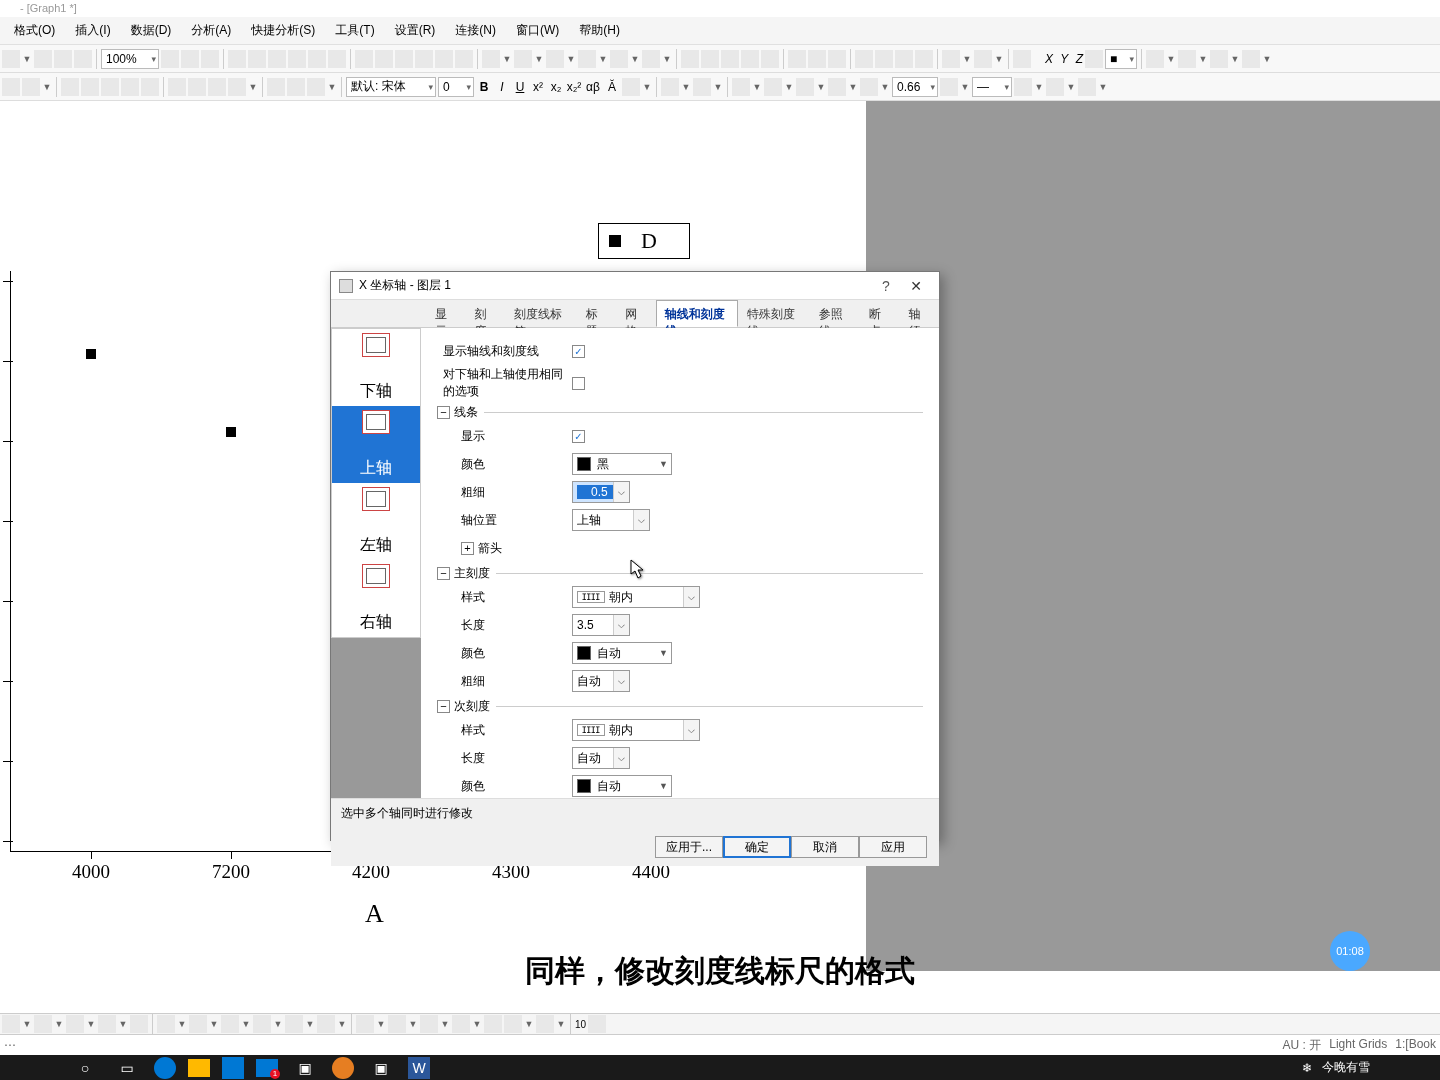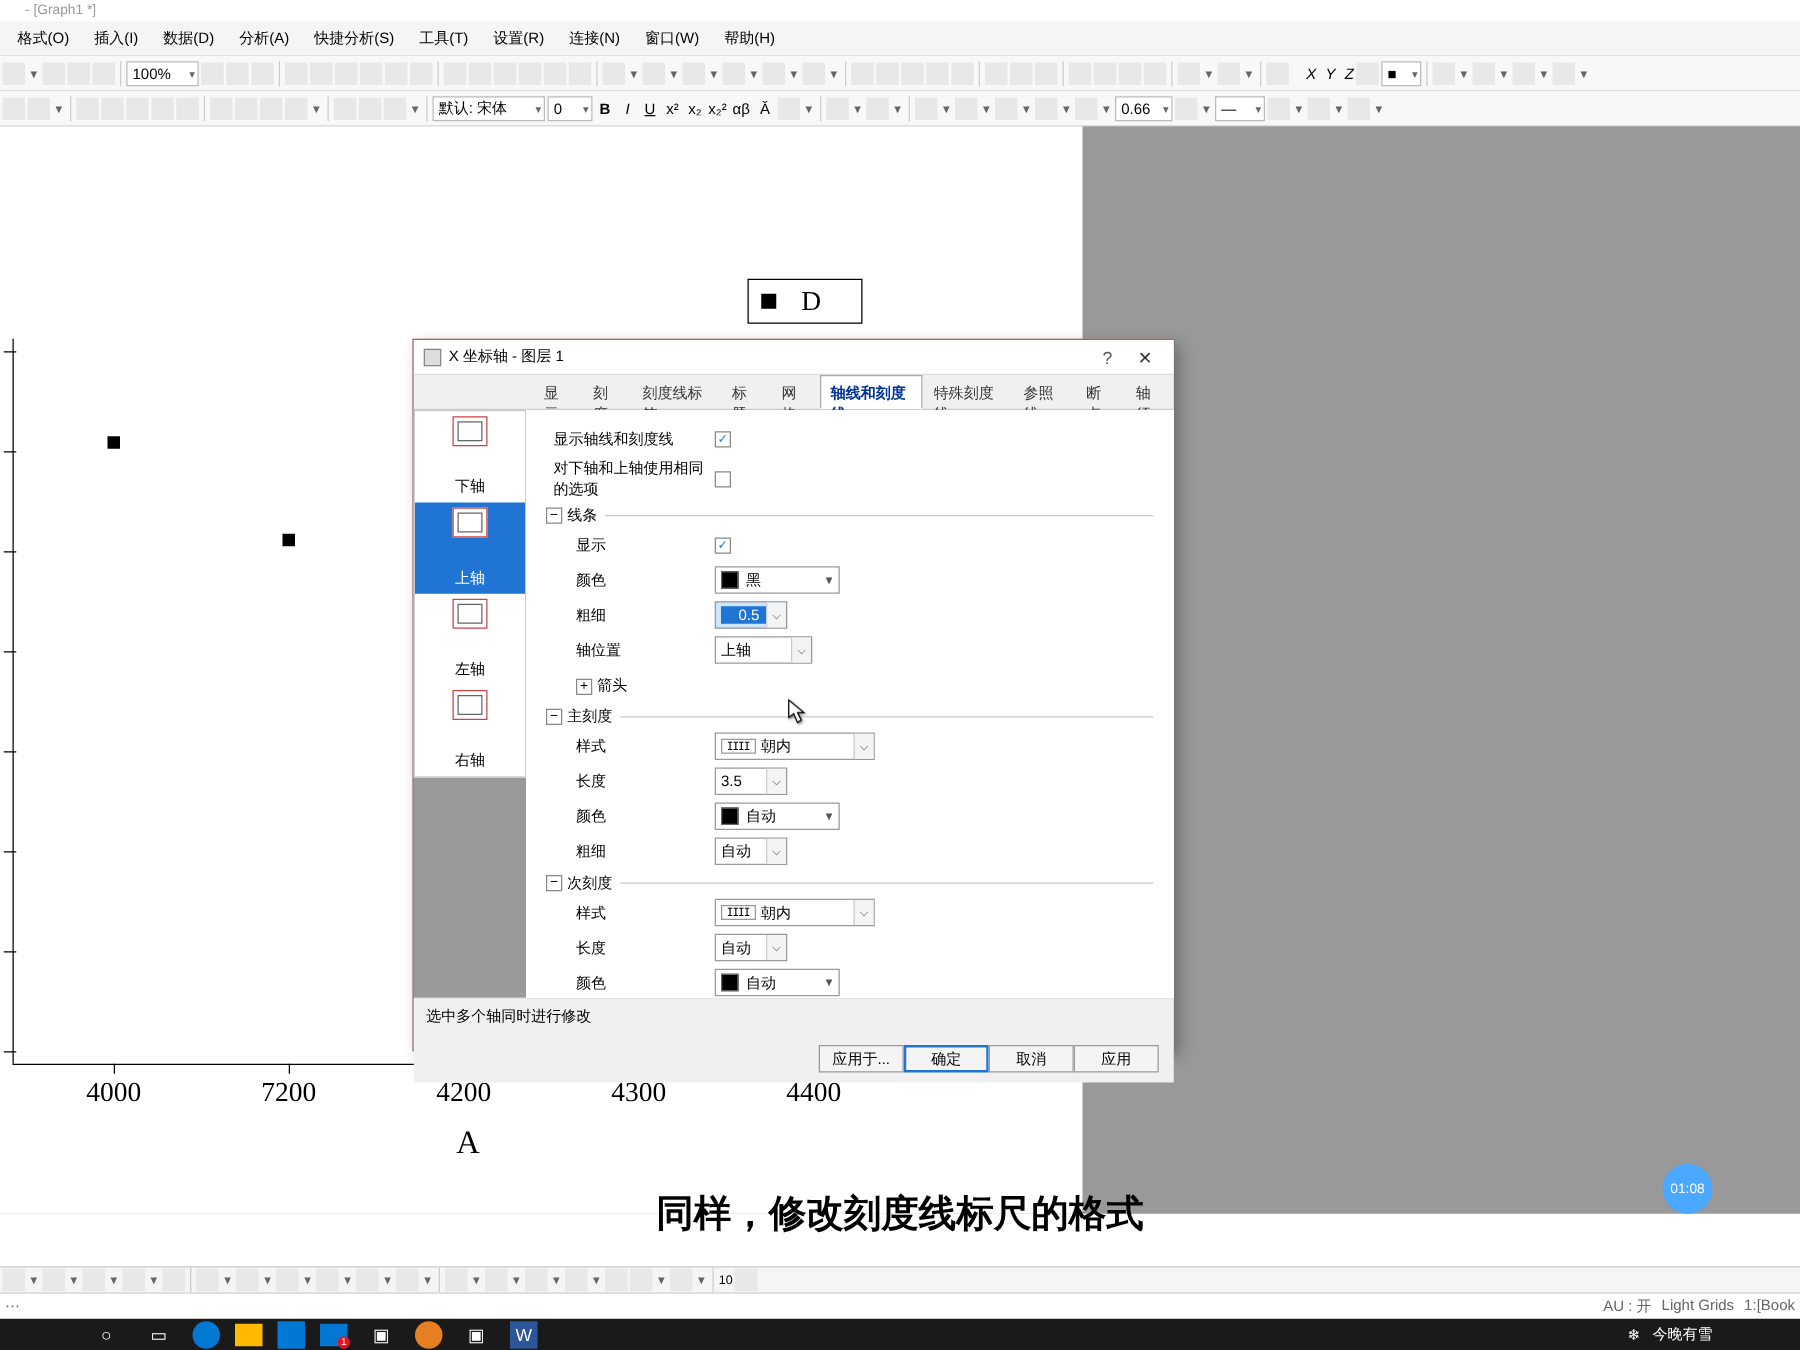--- a/index.html
+++ b/index.html
@@ -17,45 +17,45 @@
 .tb-combo::after { content: '▾'; position: absolute; right: 2px; font-size: 9px; color: #666; }
 .tb-dd { width: 10px; display: inline-flex; justify-content: center; font-size: 9px; color: #666; }
 
 .content-area { position: relative; height: 870px; background: #999; }
 .graph-window { position: absolute; left: 0; top: 0; width: 866px; height: 870px; background: #fff; }
 .chart-body { position: absolute; left: 0; top: 0; width: 866px; height: 870px; }
 .y-axis-line { position: absolute; left: 10px; top: 170px; width: 1px; height: 580px; background: #000; }
 .x-axis-line { position: absolute; left: 10px; top: 750px; width: 710px; height: 1px; background: #000; }
 .y-tick { position: absolute; left: 3px; width: 10px; height: 1px; background: #000; }
 .x-tick { position: absolute; top: 750px; width: 1px; height: 8px; background: #000; }
-.x-tick-label { position: absolute; top: 760px; width: 80px; text-align: center; font-size: 22px; font-family: "Times New Roman", serif; }
+.x-tick-label { position: absolute; top: 760px; width: 80px; text-align: center; font-size: 19px; font-family: "Times New Roman", serif; }
 .axis-title-x { position: absolute; top: 798px; left: 365px; font-size: 26px; font-family: "Times New Roman", serif; }
 .data-point { position: absolute; width: 10px; height: 10px; background: #000; }
 .legend-box { position: absolute; top: 122px; left: 598px; width: 92px; height: 36px; border: 1px solid #000; background: #fff; display: flex; align-items: center; padding: 0 10px; gap: 20px; }
 .legend-sq { width: 12px; height: 12px; background: #000; }
 .legend-lbl { font-size: 22px; font-family: "Times New Roman", serif; }
 
 
-.dialog { position: absolute; left: 330px; top: 170px; width: 610px; height: 570px; background: #fca5a5; border: 1px solid #777; box-shadow: 4px 4px 12px rgba(0,0,0,.3); }
+.dialog { position: absolute; left: 330px; top: 170px; width: 610px; height: 570px; background: #fef9c3; border: 1px solid #777; box-shadow: 4px 4px 12px rgba(0,0,0,.3); }
 .dlg-title { height: 28px; display: flex; align-items: center; padding: 0 8px; background: #fff; border-bottom: 1px solid #ddd; }
 .dlg-title-ic { width: 14px; height: 14px; border: 1px solid #888; margin-right: 6px; background: #ddd; }
 .dlg-title-txt { flex: 1; font-size: 12px; }
 .dlg-help { width: 30px; text-align: center; font-size: 14px; color: #555; }
 .dlg-close { width: 30px; text-align: center; font-size: 14px; color: #333; }
 .dlg-tabs { display: flex; height: 28px; padding-left: 95px; background: #f0f0f0; border-bottom: 1px solid #ccc; }
 .dlg-tab { padding: 5px 8px; border: 1px solid transparent; cursor: default; font-size: 12px; color: #333; }
 .dlg-tab.active { background: #fff; border-color: #aaa; border-bottom-color: #fff; font-weight: bold; color: #003399; }
 .dlg-body { display: flex; height: 470px; }
 .axis-list { width: 90px; background: #999; }
 .axis-list-inner { background: #fff; border: 1px solid #ccc; }
 .axis-item { padding: 4px; text-align: center; cursor: default; }
 .axis-item.selected { background: #2074d4; color: #fff; }
 .axis-item-ic { width: 28px; height: 24px; margin: 0 auto 2px; border: 1px solid #c44; background: #fff; position: relative; }
 .axis-item-ic::before { content: ''; position: absolute; inset: 3px; border: 1px solid #666; }
-.axis-item-lbl { font-size: 12px; margin-top: 24px; }
+.axis-item-lbl { font-size: 16px; margin-top: 24px; }
 .form-area { flex: 1; background: #fff; padding: 10px 16px; overflow: auto; }
 .form-row { display: flex; align-items: center; min-height: 26px; margin-bottom: 2px; }
 .form-lbl { width: 135px; font-size: 12px; padding-left: 6px; }
 .form-lbl.indent1 { padding-left: 24px; }
 .chk { width: 13px; height: 13px; border: 1px solid #888; background: #fff; display: inline-flex; align-items: center; justify-content: center; font-size: 10px; color: #2074d4; }
 .section-hdr { display: flex; align-items: center; margin: 4px 0 2px; }
 .tree-toggle { width: 13px; height: 13px; border: 1px solid #888; display: inline-flex; align-items: center; justify-content: center; font-size: 11px; margin-right: 4px; line-height: 1; }
 .section-hdr-line { flex: 1; border-top: 1px solid #ccc; margin-left: 6px; }
 .sel { border: 1px solid #999; padding: 1px 4px; height: 22px; background: #fff; display: inline-flex; align-items: center; position: relative; }
 .sel-drop { position: absolute; right: 0; top: 0; width: 16px; height: 100%; display: flex; align-items: center; justify-content: center; font-size: 9px; color: #555; border-left: 1px solid #ccc; background: #f4f4f4; }

